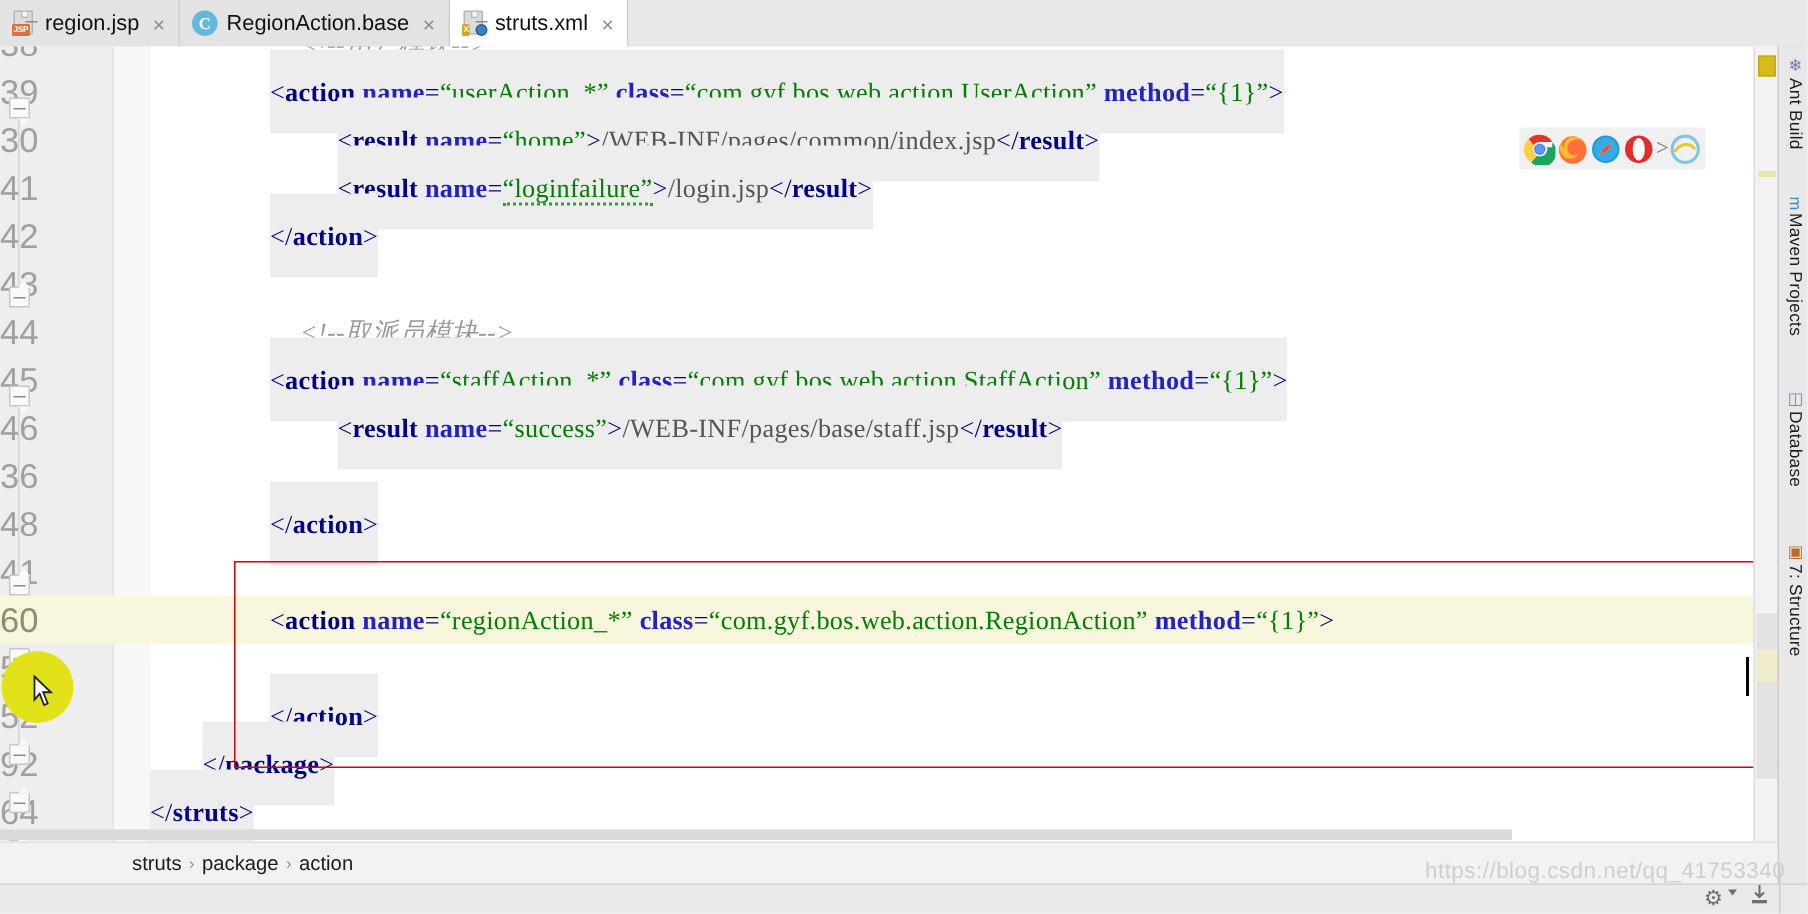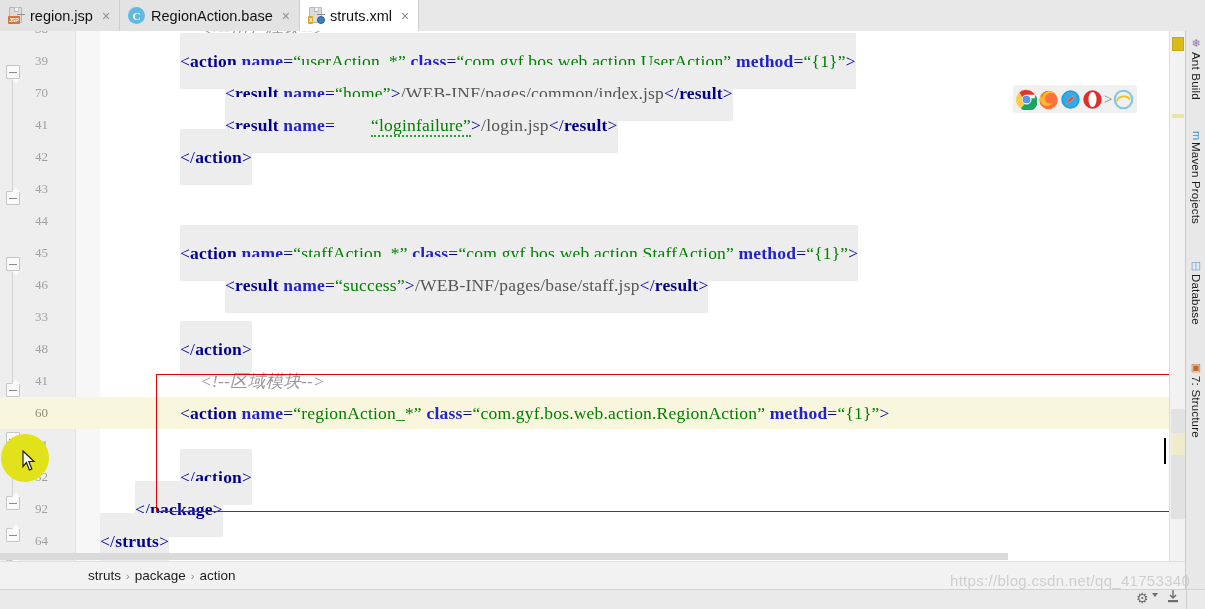--- a/index.html
+++ b/index.html
@@ -109,23 +109,22 @@
     position: absolute; left: 100px; top: 0;
     width: 1085px; height: 530px;
     background: #ffffff;
   }
 
   .lrow {
     position: absolute; left: 0; width: 1185px; height: 32px;
   }
   .lnum {
     position: absolute; left: 0; width: 62px; height: 32px;
-    text-align: right;
-    font-family: Liberation Serif, serif;
-    font-size: 13px; color: #a0a0a0;
+    font-family: Liberation Sans, sans-serif;
+    font-size: 23px; color: #a0a0a0;
     line-height: 32px;
     padding-right: 14px;
   }
 
   .code {
     position: absolute; left: 100px; top: 0;
     height: 32px; line-height: 32px;
     white-space: pre;
     font-family: "Liberation Serif", serif;
     font-size: 17.5px;
@@ -141,21 +140,20 @@
   .t-val   { color: #008000; }
   .t-text  { color: #555555; }
   .t-cmt   { color: #999999; font-style: italic; }
   .t-brk   { color: #00008b; }
 
   .seg-bg { background: #ededed; padding: 18px 0; }
 
   .squig {
     border-bottom: 2px dotted #2ca02c;
     padding-bottom: 0px;
-    margin-left: 36px;
   }
 
   
   .fold {
     position: absolute; left: 6px;
     width: 14px; height: 14px;
     background: #fafafa;
     border: 1px solid #c6c6c6;
     border-radius: 1px;
   }
@@ -375,57 +373,57 @@
     <div id="rows">
         <div class="lrow" style="top: -18px;">
           <div class="lnum">38</div>
           <div class="code" style="left: 200px;"><span class="t-cmt">&lt;!--用户模块--&gt;</span></div>
         </div>
         <div class="lrow" style="top: 14px;">
           <div class="lnum">39</div>
           <div class="code" style="left: 180px;"><span class="seg-bg"><span class="t-brk">&lt;</span><span class="t-tag">action</span> <span class="t-attr">name</span><span class="t-eq">=</span><span class="t-val">“userAction_*”</span> <span class="t-attr">class</span><span class="t-eq">=</span><span class="t-val">“com.gyf.bos.web.action.UserAction”</span> <span class="t-attr">method</span><span class="t-eq">=</span><span class="t-val">“{1}”</span><span class="t-brk">&gt;</span></span></div>
         </div>
         <div class="lrow" style="top: 46px;">
-          <div class="lnum">70</div>
+          <div class="lnum">30</div>
           <div class="code" style="left: 225px;"><span class="seg-bg"><span class="t-brk">&lt;</span><span class="t-tag">result</span> <span class="t-attr">name</span><span class="t-eq">=</span><span class="t-val">“home”</span><span class="t-brk">&gt;</span><span class="t-text">/WEB-INF/pages/common/index.jsp</span><span class="t-brk">&lt;/</span><span class="t-tag">result</span><span class="t-brk">&gt;</span></span></div>
         </div>
         <div class="lrow" style="top: 78px;">
           <div class="lnum">41</div>
           <div class="code" style="left: 225px;"><span class="seg-bg"><span class="t-brk">&lt;</span><span class="t-tag">result</span> <span class="t-attr">name</span><span class="t-eq">=</span><span class="t-val squig">“loginfailure”</span><span class="t-brk">&gt;</span><span class="t-text">/login.jsp</span><span class="t-brk">&lt;/</span><span class="t-tag">result</span><span class="t-brk">&gt;</span></span></div>
         </div>
         <div class="lrow" style="top: 110px;">
           <div class="lnum">42</div>
           <div class="code" style="left: 180px;"><span class="seg-bg"><span class="t-brk">&lt;/</span><span class="t-tag">action</span><span class="t-brk">&gt;</span></span></div>
         </div>
         <div class="lrow" style="top: 142px;">
           <div class="lnum">43</div>
           <div class="code" style="left: 180px;"></div>
         </div>
         <div class="lrow" style="top: 174px;">
           <div class="lnum">44</div>
+          <div class="code" style="left: 200px;"><span class="t-cmt">&lt;!--取派员模块--&gt;</span></div>
         </div>
         <div class="lrow" style="top: 206px;">
           <div class="lnum">45</div>
           <div class="code" style="left: 180px;"><span class="seg-bg"><span class="t-brk">&lt;</span><span class="t-tag">action</span> <span class="t-attr">name</span><span class="t-eq">=</span><span class="t-val">“staffAction_*”</span> <span class="t-attr">class</span><span class="t-eq">=</span><span class="t-val">“com.gyf.bos.web.action.StaffAction”</span> <span class="t-attr">method</span><span class="t-eq">=</span><span class="t-val">“{1}”</span><span class="t-brk">&gt;</span></span></div>
         </div>
         <div class="lrow" style="top: 238px;">
           <div class="lnum">46</div>
           <div class="code" style="left: 225px;"><span class="seg-bg"><span class="t-brk">&lt;</span><span class="t-tag">result</span> <span class="t-attr">name</span><span class="t-eq">=</span><span class="t-val">“success”</span><span class="t-brk">&gt;</span><span class="t-text">/WEB-INF/pages/base/staff.jsp</span><span class="t-brk">&lt;/</span><span class="t-tag">result</span><span class="t-brk">&gt;</span></span></div>
         </div>
         <div class="lrow" style="top: 270px;">
-          <div class="lnum">33</div>
+          <div class="lnum">36</div>
           <div class="code" style="left: 180px;"></div>
         </div>
         <div class="lrow" style="top: 302px;">
           <div class="lnum">48</div>
           <div class="code" style="left: 180px;"><span class="seg-bg"><span class="t-brk">&lt;/</span><span class="t-tag">action</span><span class="t-brk">&gt;</span></span></div>
         </div>
         <div class="lrow" style="top: 334px;">
           <div class="lnum">41</div>
-          <div class="code" style="left: 200px;"><span class="t-cmt">&lt;!--区域模块--&gt;</span></div>
         </div>
         <div class="lrow hl-row" style="top: 366px;">
           <div class="lnum">60</div>
           <div class="code" style="left: 180px;"><span class="t-brk">&lt;</span><span class="t-tag">action</span> <span class="t-attr">name</span><span class="t-eq">=</span><span class="t-val">“regionAction_*”</span> <span class="t-attr">class</span><span class="t-eq">=</span><span class="t-val">“com.gyf.bos.web.action.RegionAction”</span> <span class="t-attr">method</span><span class="t-eq">=</span><span class="t-val">“{1}”</span><span class="t-brk">&gt;</span></div>
         </div>
         <div class="lrow" style="top: 398px;">
           <div class="lnum">51</div>
           <div class="code" style="left: 180px;"></div>
         </div>
         <div class="lrow" style="top: 430px;">

